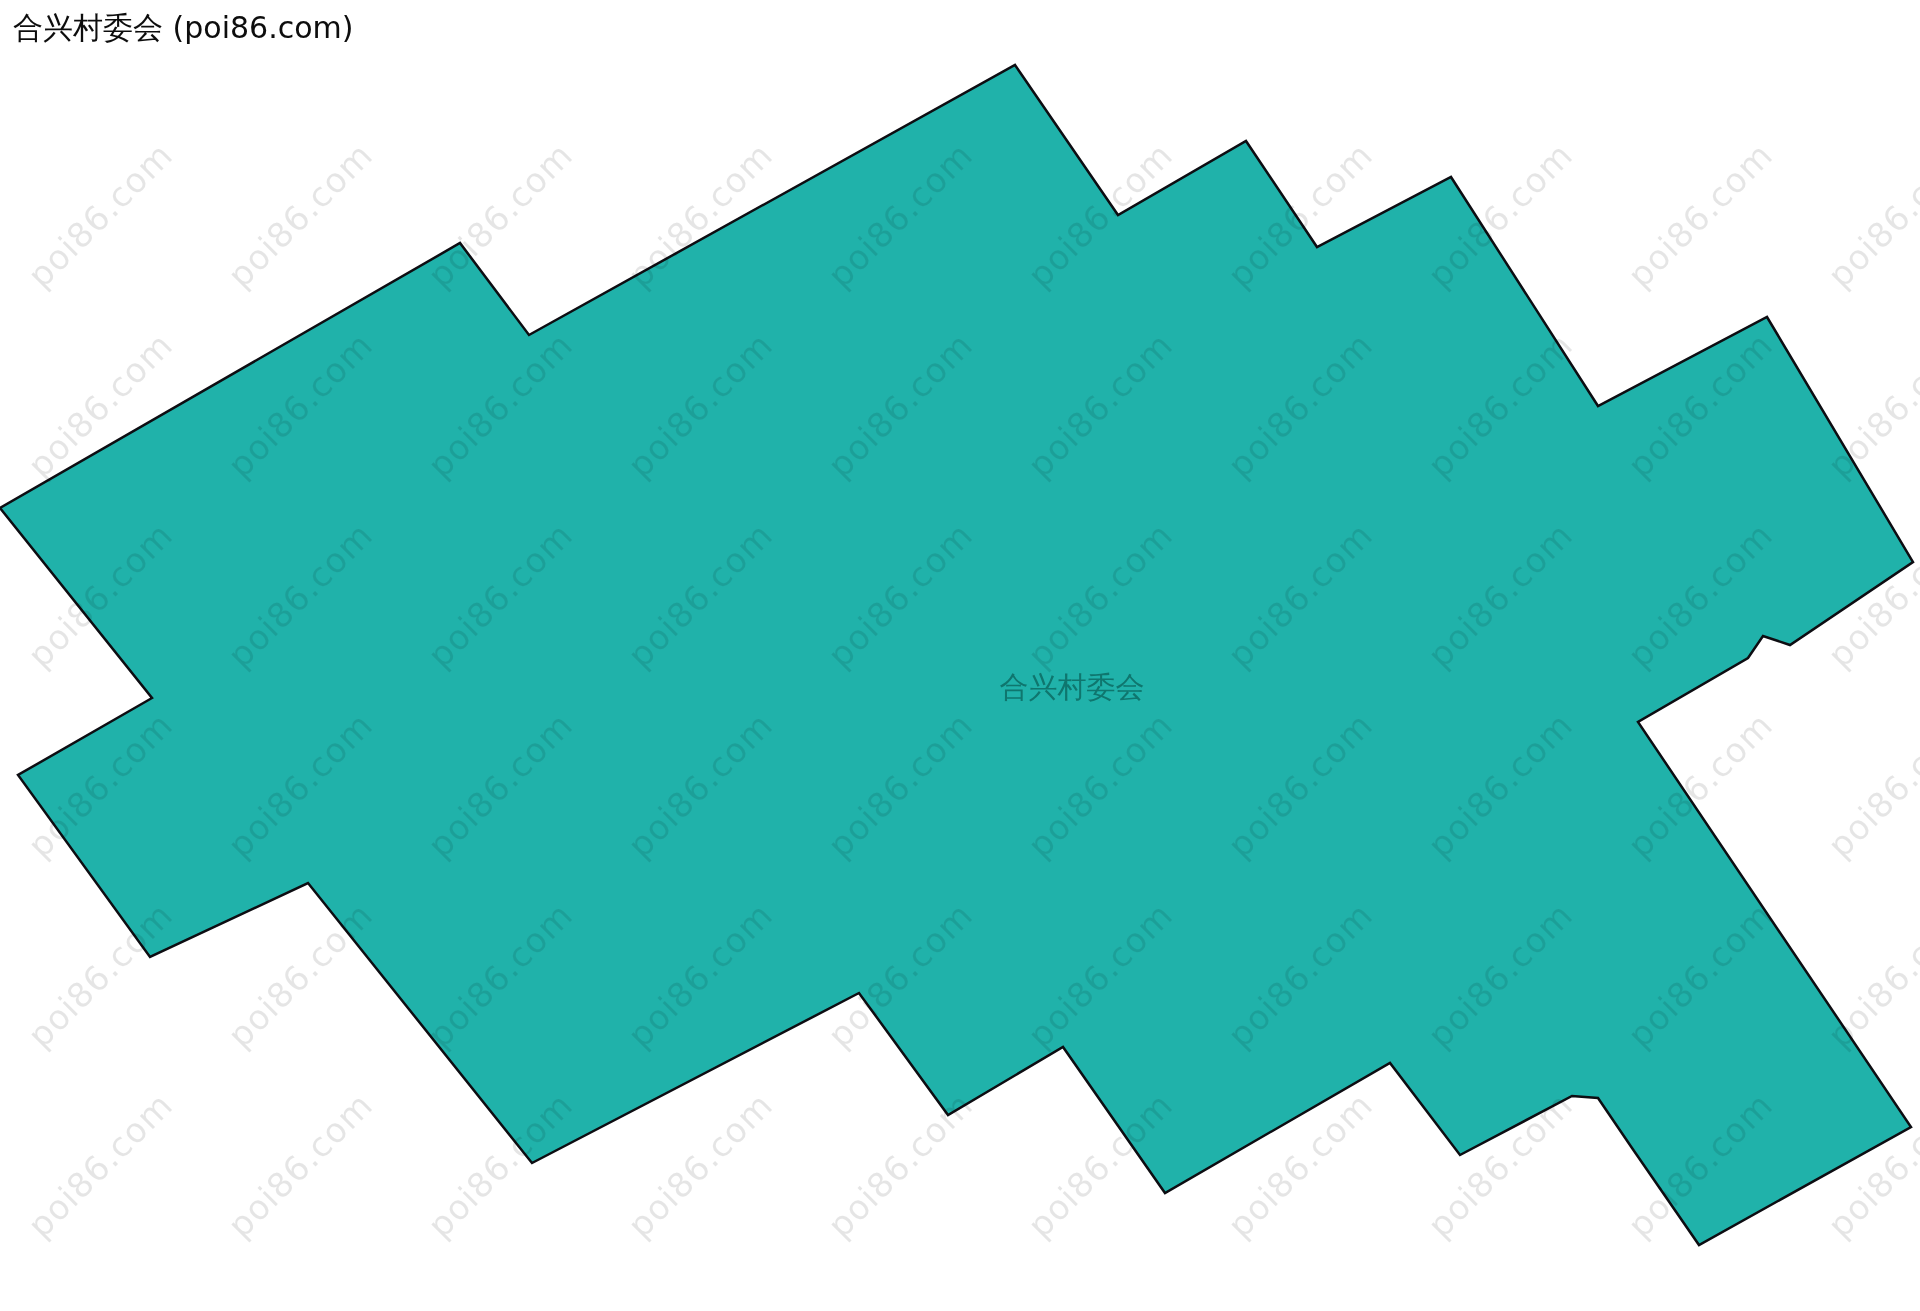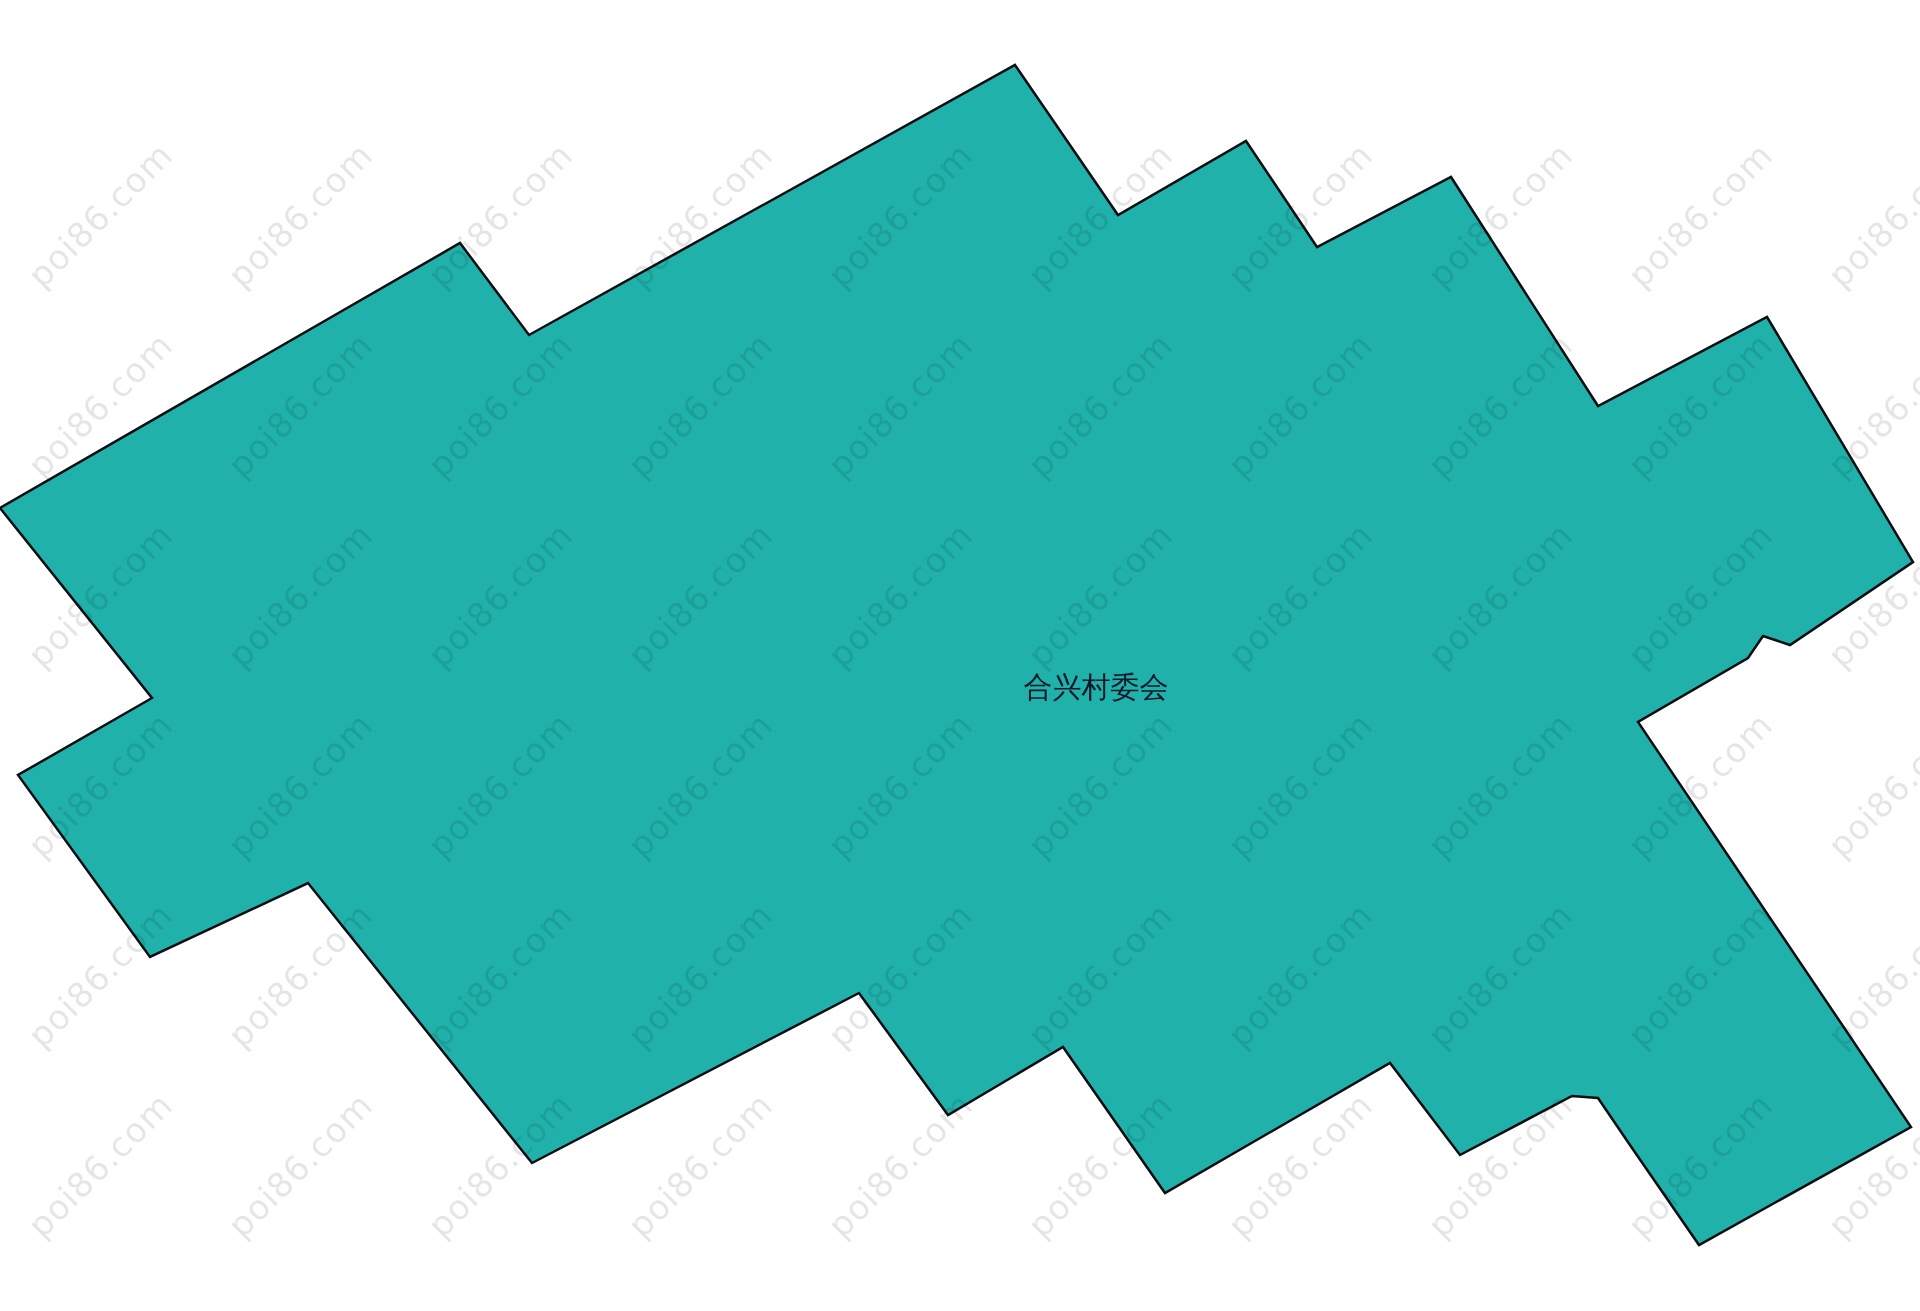--- a/index.html
+++ b/index.html
@@ -50,23 +50,22 @@
     line-height: 1.2;
     color: #0d0d0d;
     white-space: nowrap;
   }
   .region-label {
     position: absolute;
     left: 1072px;
     top: 688px;
     transform: translate(-50%, -50%);
     font-size: 29px;
-    color: #0f172a;
+    color: #0f766e;
     white-space: nowrap;
-    margin-left: 24px;
   }
 </style>
 </head>
 <body>
 
 <div class="stage">
 
   <svg class="map-svg" viewBox="0 0 1920 1311">
     <polygon id="region-poly" stroke-linejoin="miter" points="0,508 460,243 529,335 1015,65 1118,215 1246,141 1317,247 1451,177 1598,406 1767,317 1913,562 1790,645 1763,636 1748,658 1638,722 1911,1127 1699,1245 1632,1148 1598,1098 1572,1096 1460,1155 1390,1063 1165,1193 1063,1047 948,1115 859,993 532,1163 308,883 150,957 18,775 152,698" fill="#20b2aa" stroke="#0d0d12" stroke-width="2.5"></polygon>
   </svg>
@@ -127,16 +126,17 @@
       <span class="wm" style="left: 500px; top: 1165px; color: rgba(0, 0, 0, 0.1);">poi86.com</span>
       <span class="wm" style="left: 700px; top: 1165px; color: rgba(0, 0, 0, 0.1);">poi86.com</span>
       <span class="wm" style="left: 900px; top: 1165px; color: rgba(0, 0, 0, 0.1);">poi86.com</span>
       <span class="wm" style="left: 1100px; top: 1165px; color: rgba(0, 0, 0, 0.1);">poi86.com</span>
       <span class="wm" style="left: 1300px; top: 1165px; color: rgba(0, 0, 0, 0.1);">poi86.com</span>
       <span class="wm" style="left: 1500px; top: 1165px; color: rgba(0, 0, 0, 0.1);">poi86.com</span>
       <span class="wm" style="left: 1700px; top: 1165px; color: rgba(0, 0, 0, 0.1);">poi86.com</span>
       <span class="wm" style="left: 1900px; top: 1165px; color: rgba(0, 0, 0, 0.1);">poi86.com</span>
     </div>
 
+  <div class="page-title">合兴村委会 (poi86.com)</div>
 
   <div class="region-label">合兴村委会</div>
 
 </div>
 
 </body></html>

